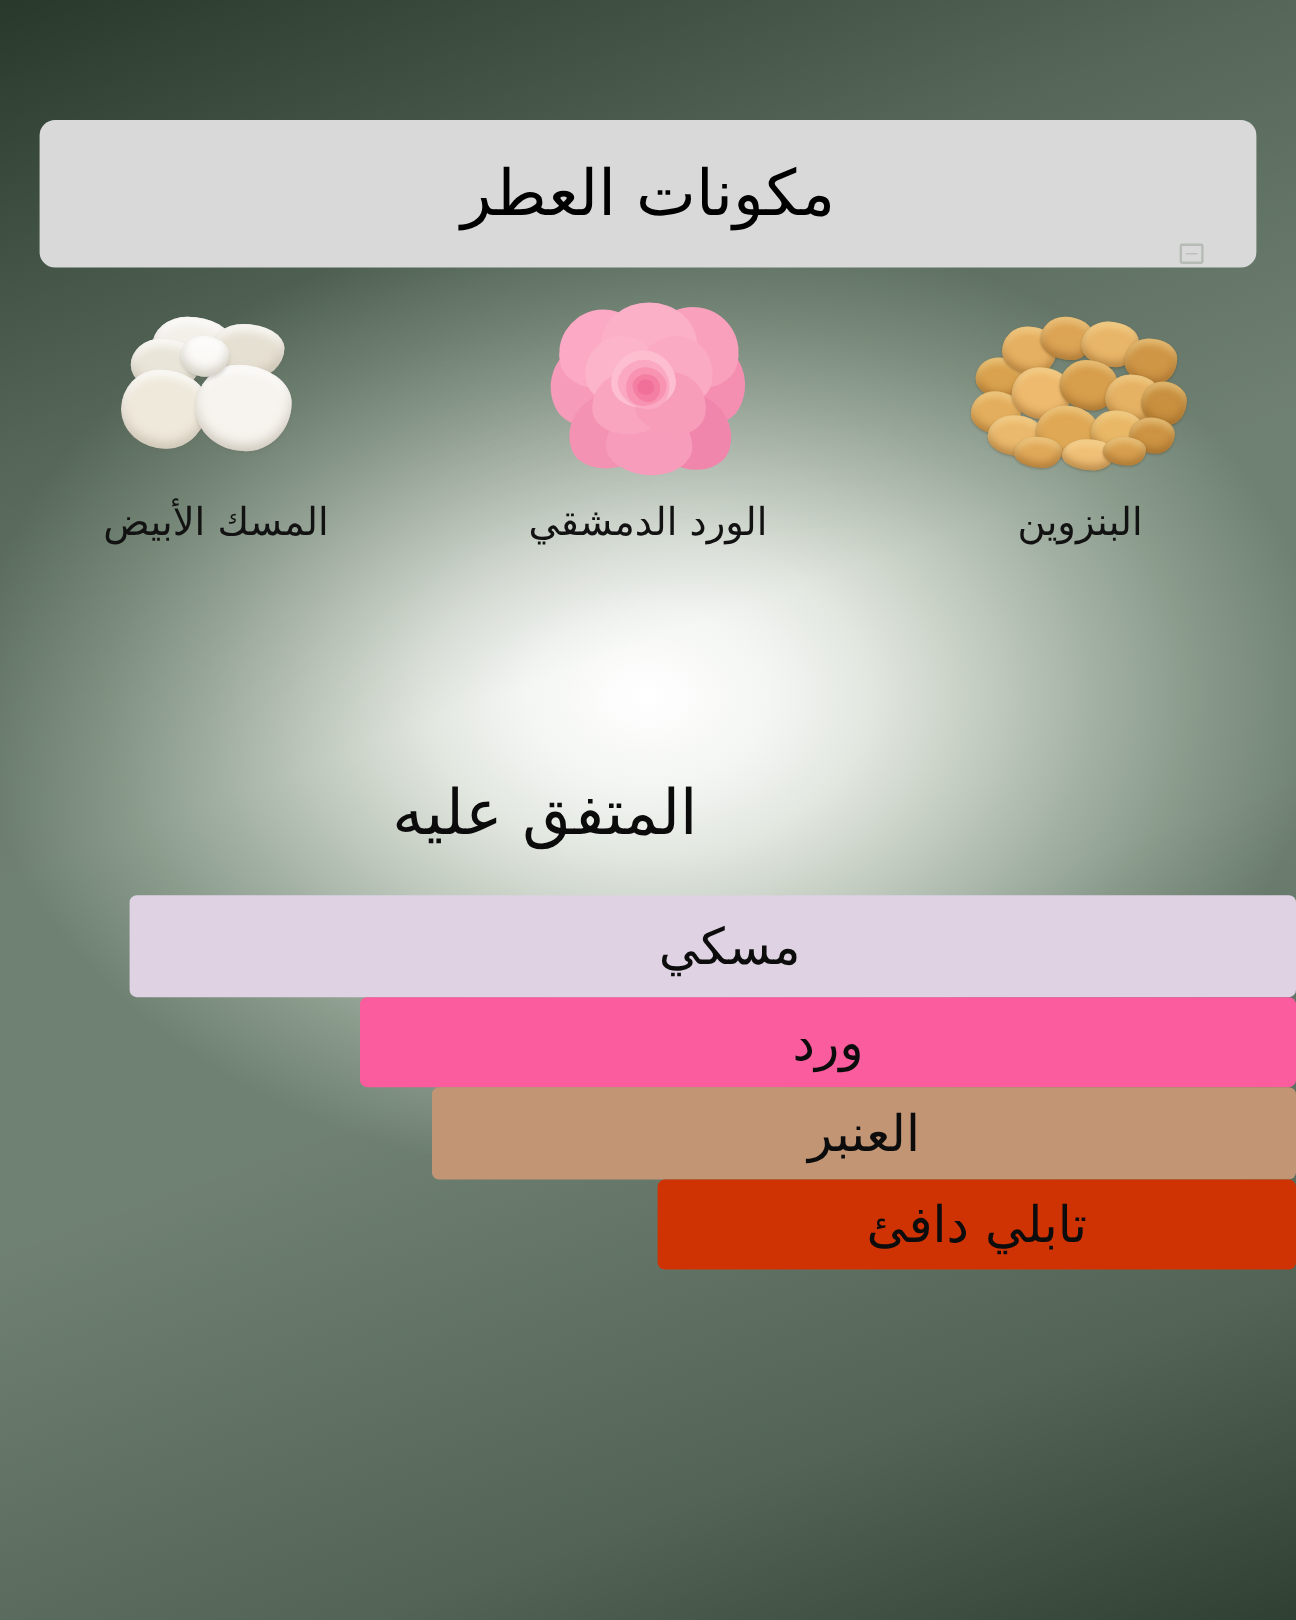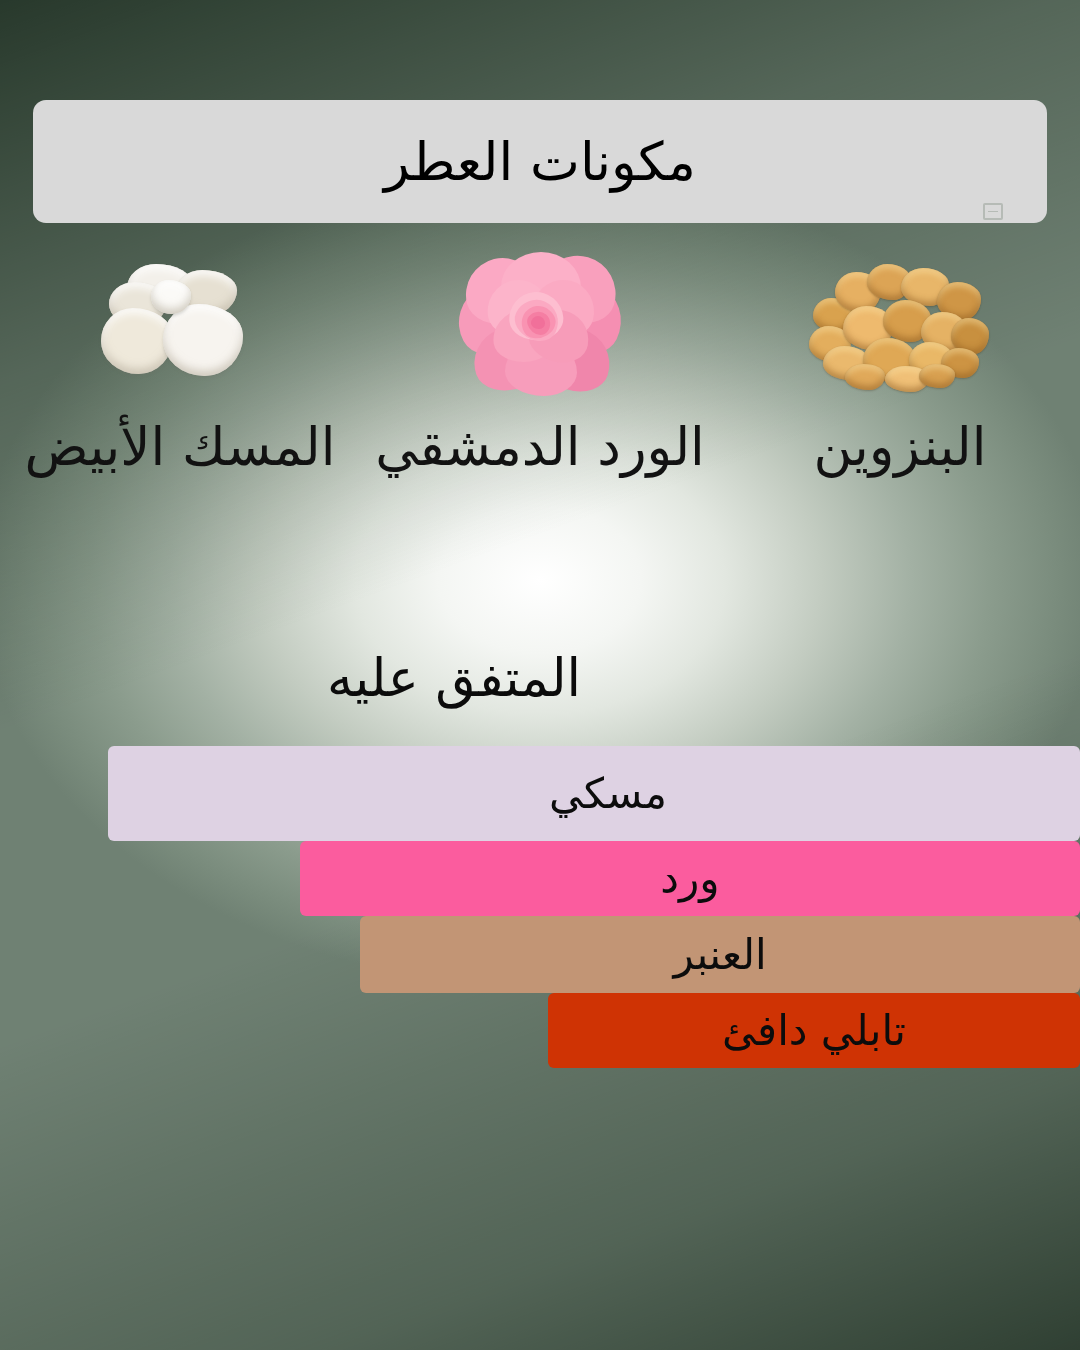--- a/index.html
+++ b/index.html
@@ -105,21 +105,21 @@
     flex-direction:column;
     align-items:center;
   }
   .ing-art {
     width:210px;
     height:150px;
     position:relative;
   }
   .ing-label {
     margin-top:16px;
-    font-size:53px;
+    font-size:32px;
     color:#121212;
     font-weight:400;
     white-space:nowrap;
     direction:rtl;
   }
 
   
   .resin-pile { position:absolute; left:14px; top:10px; width:182px; height:132px; }
   .resin {
     position:absolute;
@@ -261,21 +261,21 @@
         </div>
       </div>
       <div class="ing-label">المسك الأبيض</div>
     </div>
 
   </div>
 
   <div class="section-title">المتفق عليه</div>
 
   <div class="funnel">
-    <div class="funnel-bar" style="width: 972px; margin-left: 42px; background: rgb(222, 210, 227); height: 95px; padding-left: 28px;">
+    <div class="funnel-bar" style="width: 972px; margin-left: 42px; background: rgb(222, 210, 227); height: 85px; padding-left: 28px;">
       <span class="funnel-label">مسكي</span>
     </div>
     <div class="funnel-bar" style="width: 780px; margin-left: 245px; background: rgb(251, 92, 158); height: 75px;">
       <span class="funnel-label">ورد</span>
     </div>
     <div class="funnel-bar" style="width: 720px; margin-left: 305px; background: rgb(194, 149, 117); height: 77px;">
       <span class="funnel-label">العنبر</span>
     </div>
     <div class="funnel-bar" style="width: 532px; margin-left: 493px; background: rgb(207, 51, 4); height: 75px;">
       <span class="funnel-label">تابلي دافئ</span>

